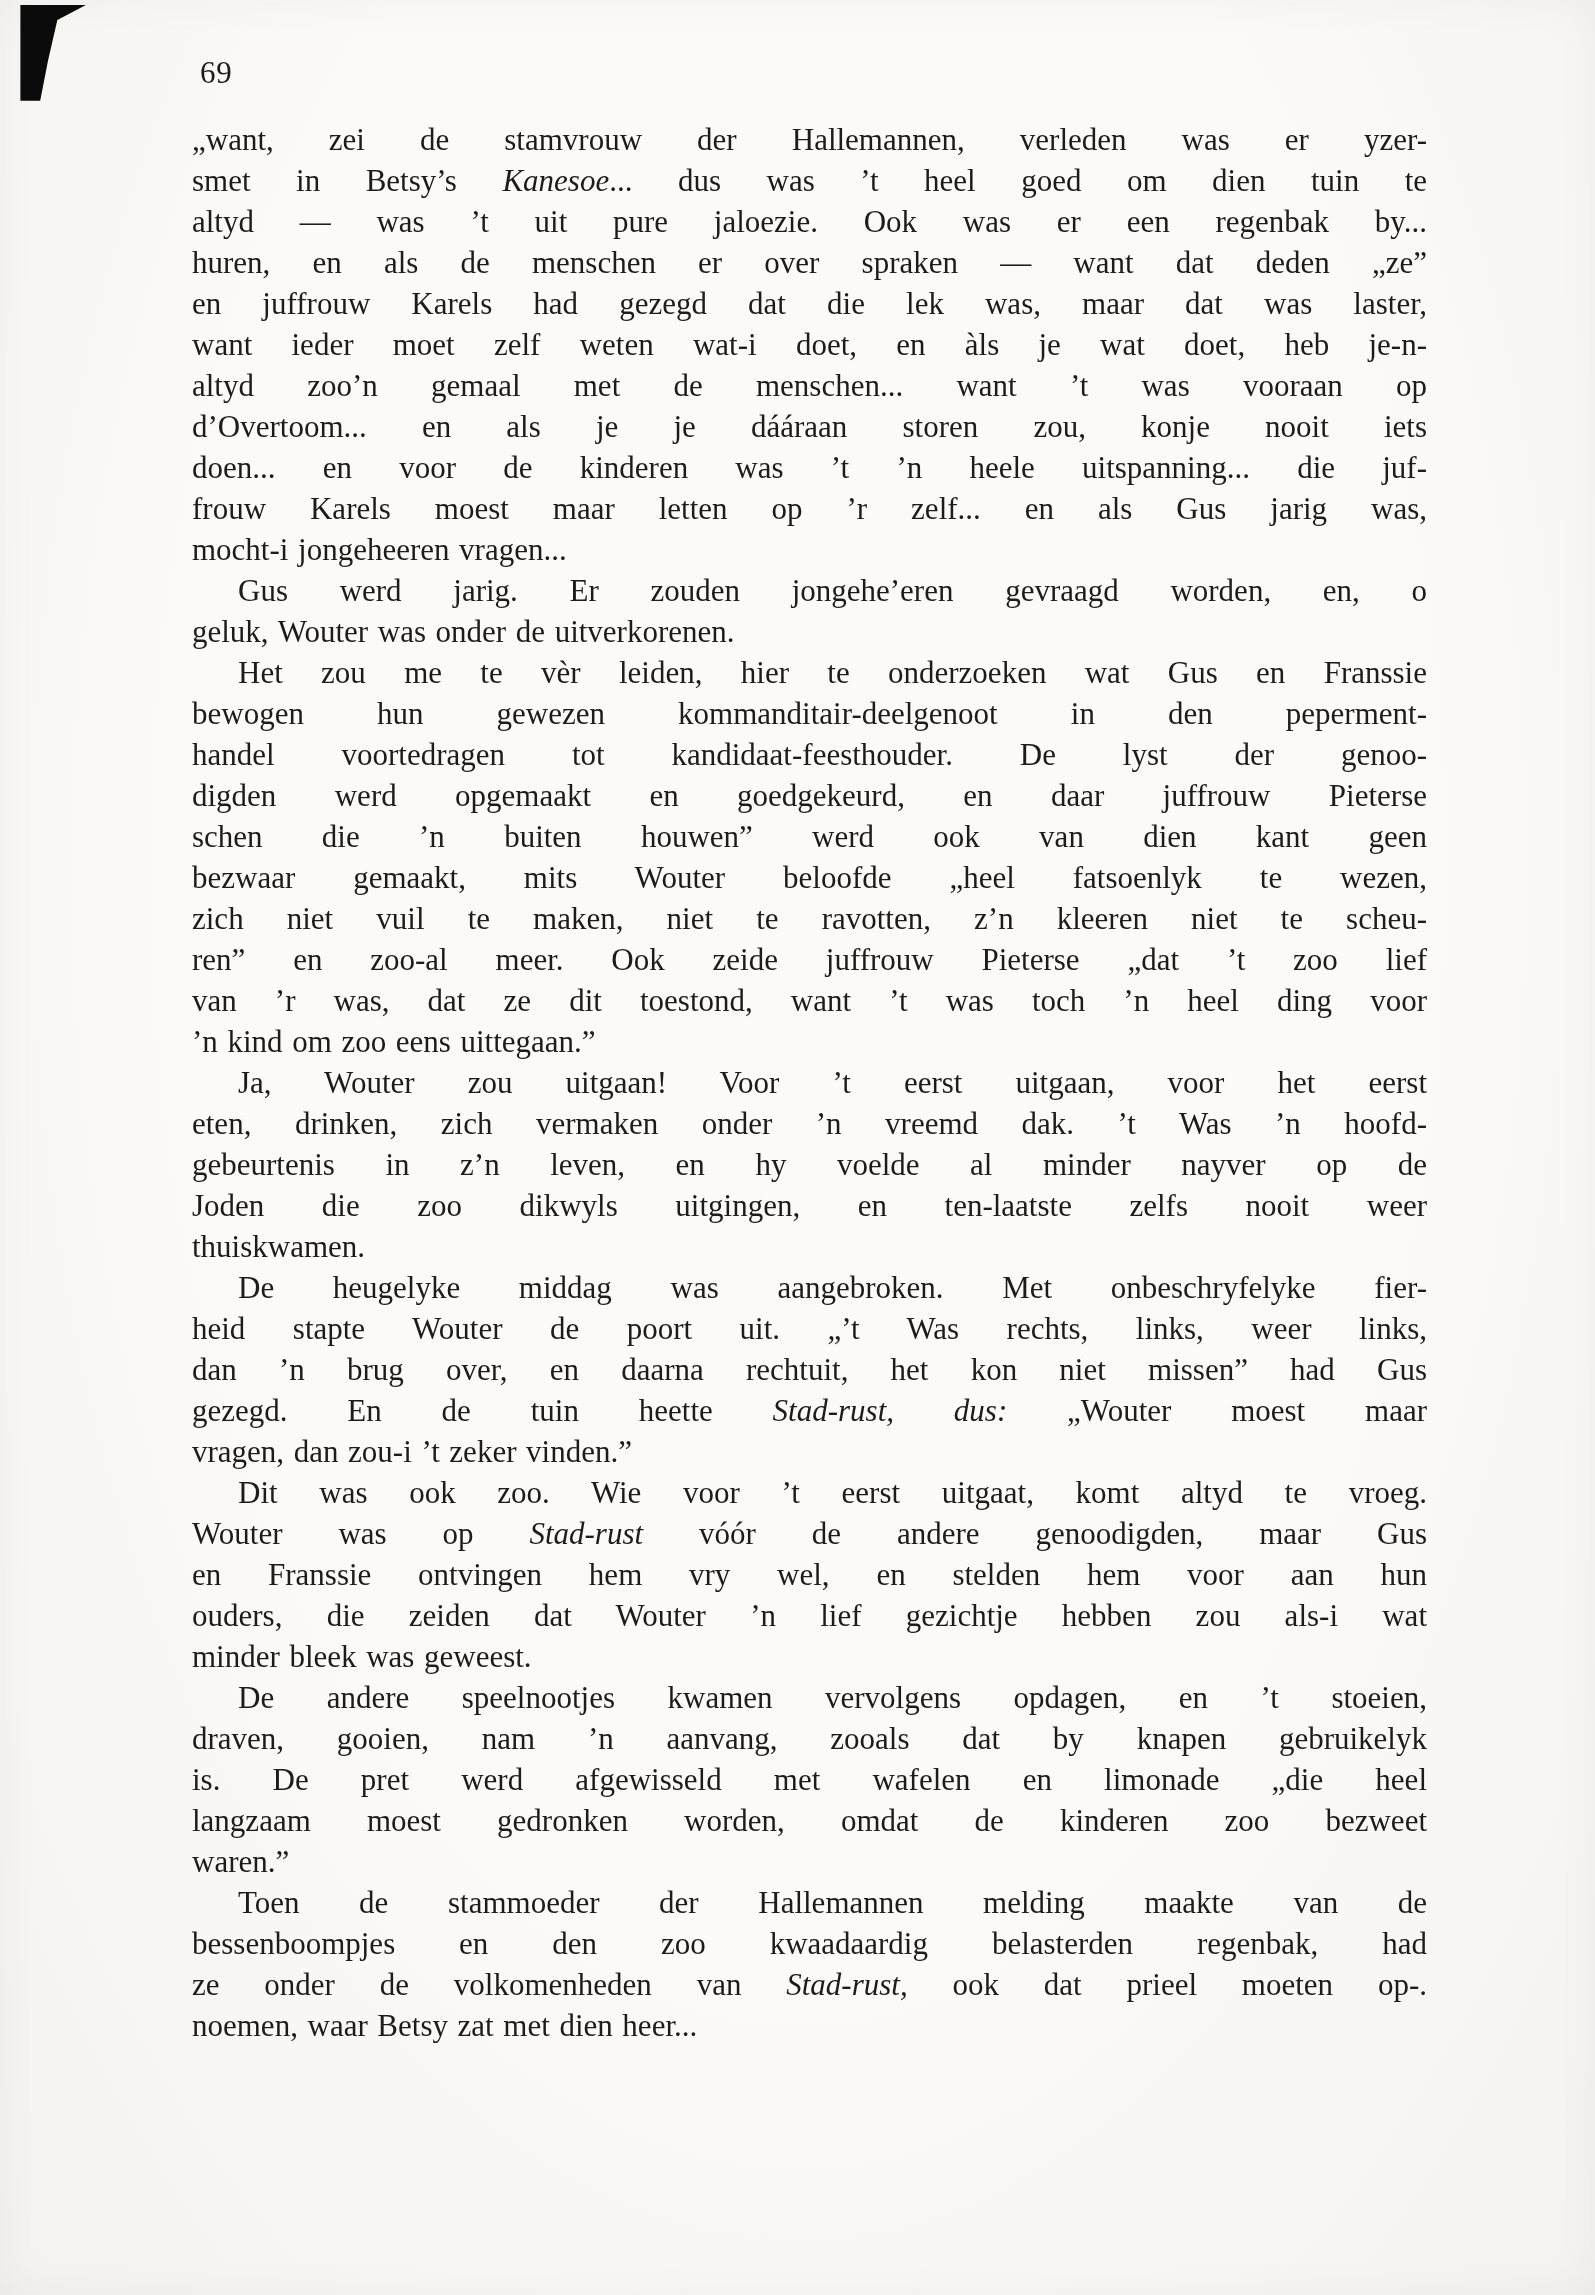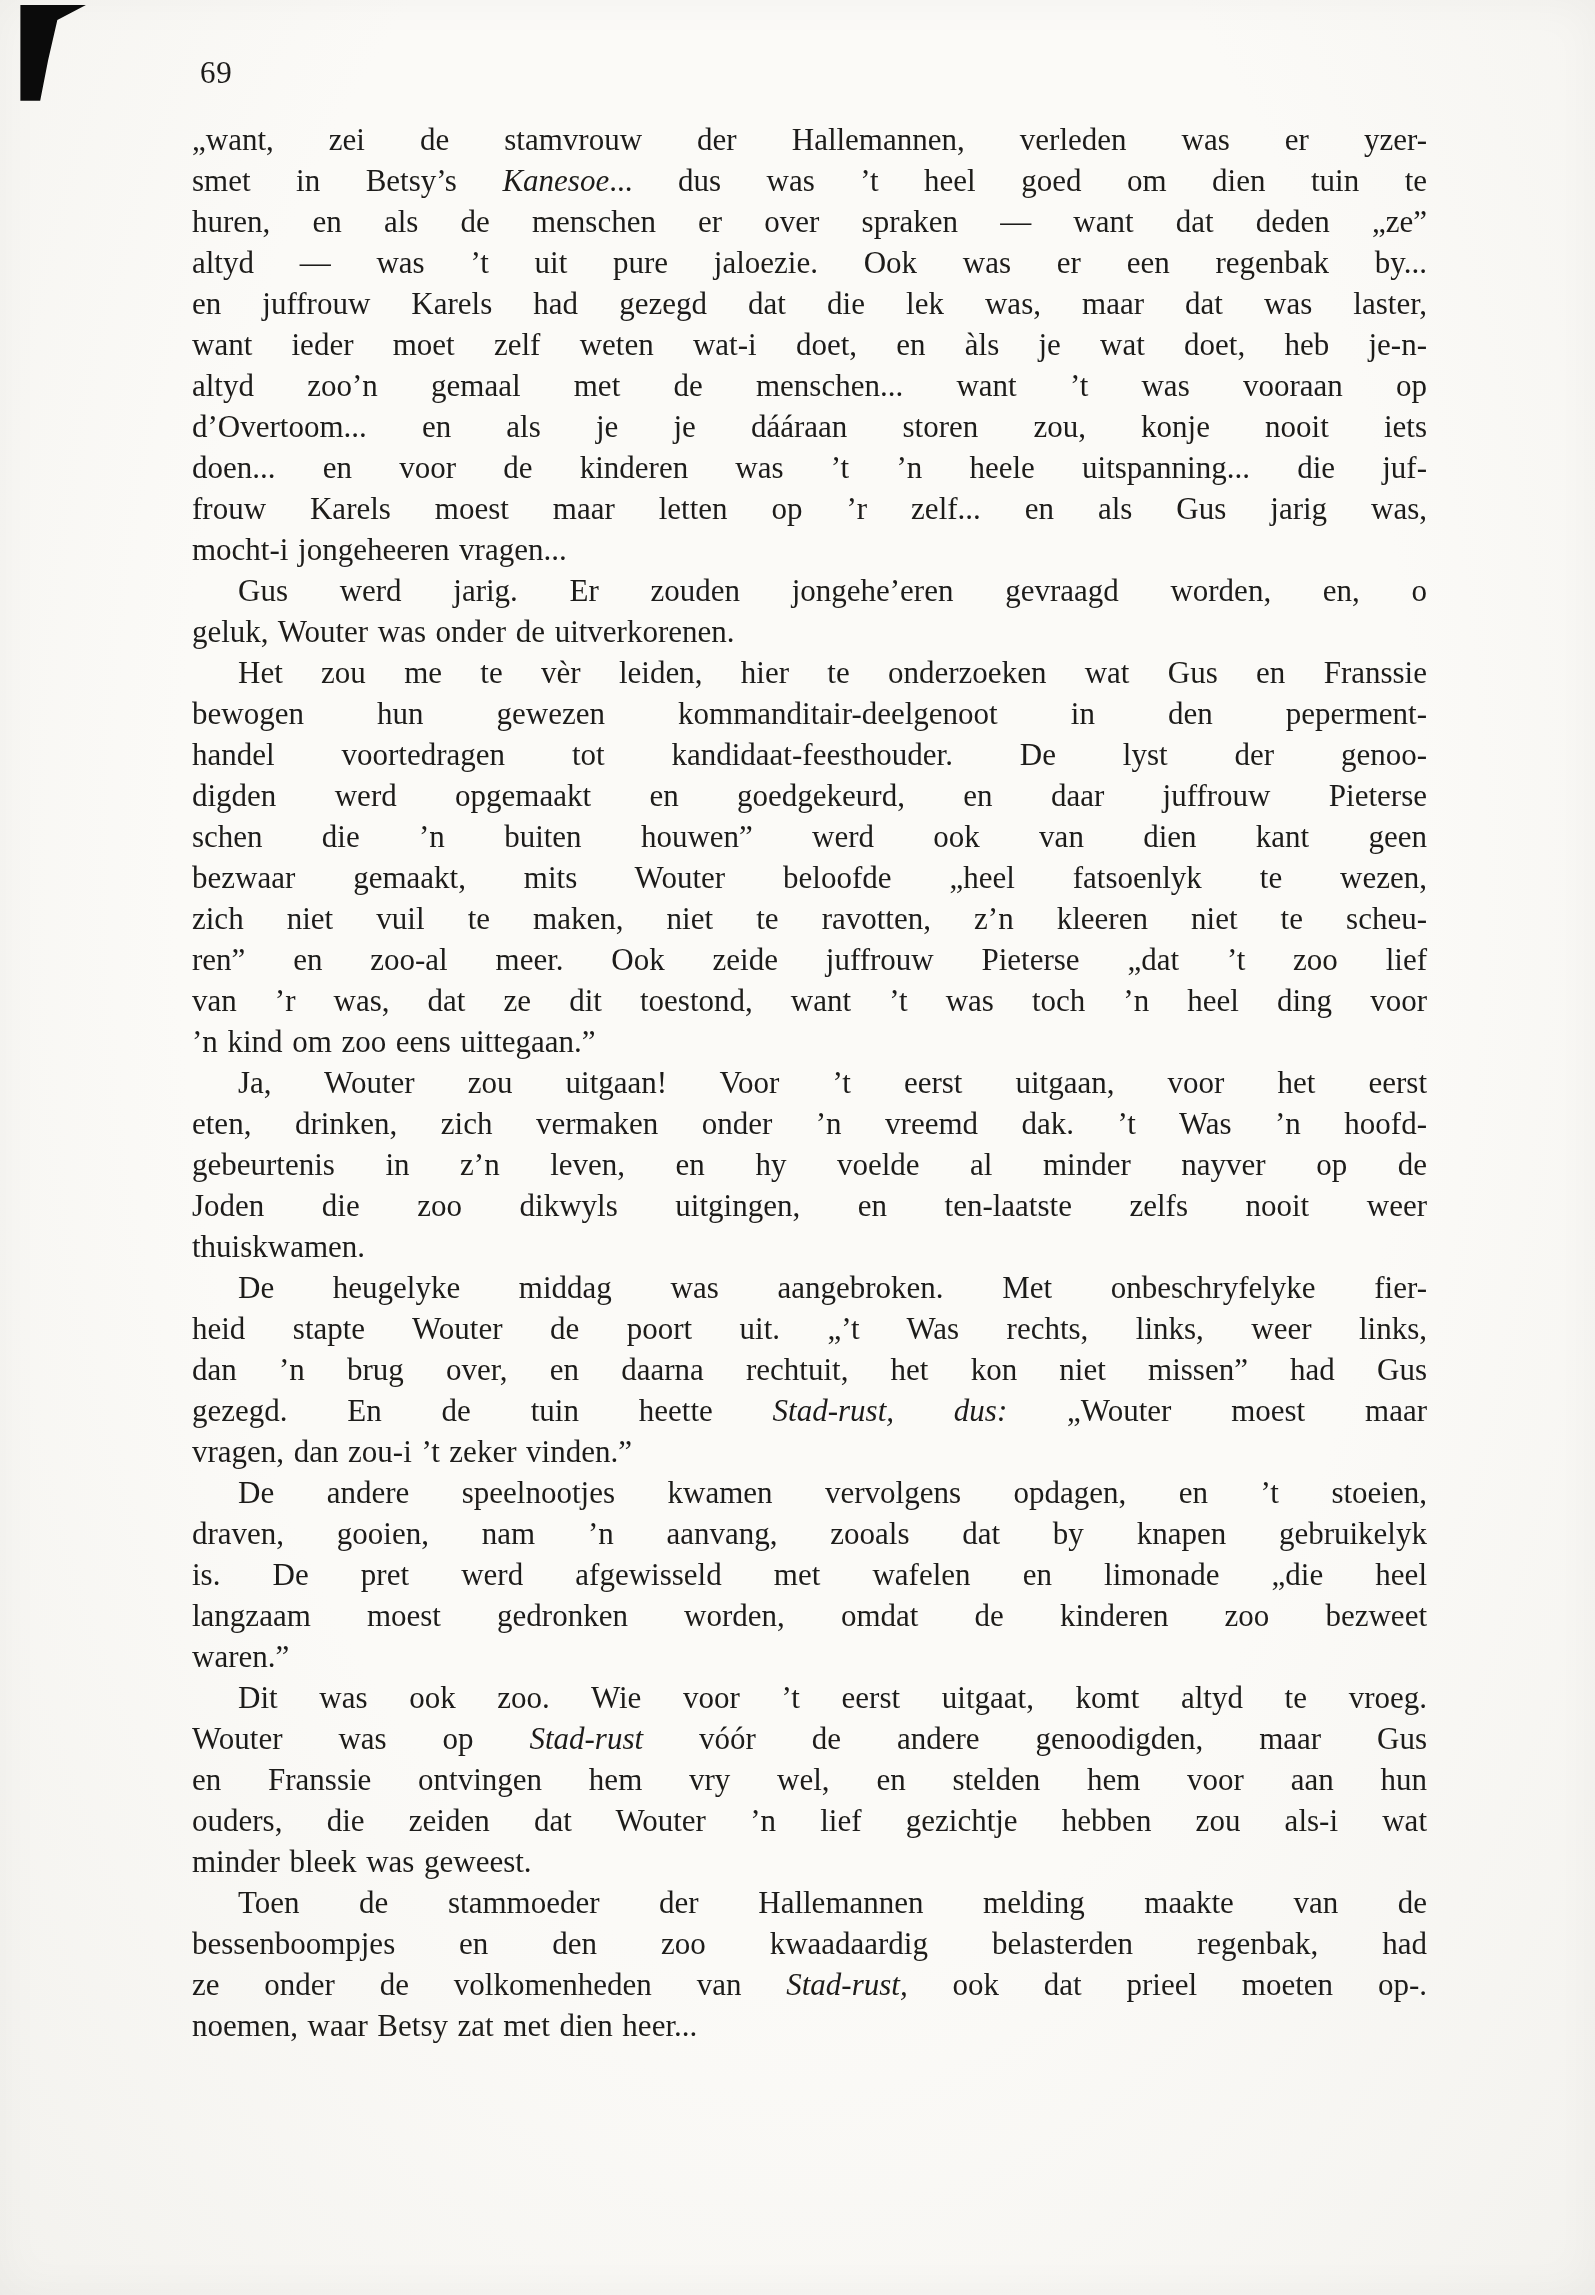--- a/index.html
+++ b/index.html
@@ -68,22 +68,22 @@
 </head>
 <body>
 
 <div class="page">
   <div class="corner-mark"></div>
   <div class="page-number">69</div>
   <div class="text-block">
       <p class="para">
         <span class="line"><span>„want, zei de stamvrouw der Hallemannen, verleden was er yzer-</span></span>
         <span class="line"><span>smet in Betsy’s </span><i>Kanesoe</i><span>... dus was ’t heel goed om dien tuin te</span></span>
+        <span class="line"><span>altyd — was ’t uit pure jaloezie. Ook was er een regenbak by...</span></span>
         <span class="line"><span>huren, en als de menschen er over spraken — want dat deden „ze”</span></span>
-        <span class="line"><span>altyd — was ’t uit pure jaloezie. Ook was er een regenbak by...</span></span>
         <span class="line"><span>en juffrouw Karels had gezegd dat die lek was, maar dat was laster,</span></span>
         <span class="line"><span>want ieder moet zelf weten wat-i doet, en àls je wat doet, heb je-n-</span></span>
         <span class="line"><span>altyd zoo’n gemaal met de menschen... want ’t was vooraan op</span></span>
         <span class="line"><span>d’Overtoom... en als je je dááraan storen zou, konje nooit iets</span></span>
         <span class="line"><span>doen... en voor de kinderen was ’t ’n heele uitspanning... die juf-</span></span>
         <span class="line"><span>frouw Karels moest maar letten op ’r zelf... en als Gus jarig was,</span></span>
         <span class="line"><span>mocht-i jongeheeren vragen...</span></span>
       </p>
       <p class="para indent">
         <span class="line"><span>Gus werd jarig. Er zouden jongehe’eren gevraagd worden, en, o</span></span>
@@ -109,32 +109,32 @@
         <span class="line"><span>thuiskwamen.</span></span>
       </p>
       <p class="para indent">
         <span class="line"><span>De heugelyke middag was aangebroken. Met onbeschryfelyke fier-</span></span>
         <span class="line"><span>heid stapte Wouter de poort uit. „’t Was rechts, links, weer links,</span></span>
         <span class="line"><span>dan ’n brug over, en daarna rechtuit, het kon niet missen” had Gus</span></span>
         <span class="line"><span>gezegd. En de tuin heette </span><i>Stad-rust, dus:</i><span> „Wouter moest maar</span></span>
         <span class="line"><span>vragen, dan zou-i ’t zeker vinden.”</span></span>
       </p>
       <p class="para indent">
+        <span class="line"><span>Dit was ook zoo. Wie voor ’t eerst uitgaat, komt altyd te vroeg.</span></span>
+        <span class="line"><span>Wouter was op </span><i>Stad-rust</i><span> vóór de andere genoodigden, maar Gus</span></span>
+        <span class="line"><span>en Franssie ontvingen hem vry wel, en stelden hem voor aan hun</span></span>
+        <span class="line"><span>ouders, die zeiden dat Wouter ’n lief gezichtje hebben zou als-i wat</span></span>
+        <span class="line"><span>minder bleek was geweest.</span></span>
+      </p>
+      <p class="para indent">
         <span class="line"><span>De andere speelnootjes kwamen vervolgens opdagen, en ’t stoeien,</span></span>
         <span class="line"><span>draven, gooien, nam ’n aanvang, zooals dat by knapen gebruikelyk</span></span>
         <span class="line"><span>is. De pret werd afgewisseld met wafelen en limonade „die heel</span></span>
         <span class="line"><span>langzaam moest gedronken worden, omdat de kinderen zoo bezweet</span></span>
         <span class="line"><span>waren.”</span></span>
-      </p>
-      <p class="para indent">
-        <span class="line"><span>Dit was ook zoo. Wie voor ’t eerst uitgaat, komt altyd te vroeg.</span></span>
-        <span class="line"><span>Wouter was op </span><i>Stad-rust</i><span> vóór de andere genoodigden, maar Gus</span></span>
-        <span class="line"><span>en Franssie ontvingen hem vry wel, en stelden hem voor aan hun</span></span>
-        <span class="line"><span>ouders, die zeiden dat Wouter ’n lief gezichtje hebben zou als-i wat</span></span>
-        <span class="line"><span>minder bleek was geweest.</span></span>
       </p>
       <p class="para indent">
         <span class="line"><span>Toen de stammoeder der Hallemannen melding maakte van de</span></span>
         <span class="line"><span>bessenboompjes en den zoo kwaadaardig belasterden regenbak, had</span></span>
         <span class="line"><span>ze onder de volkomenheden van </span><i>Stad-rust,</i><span> ook dat prieel moeten op-.</span></span>
         <span class="line"><span>noemen, waar Betsy zat met dien heer...</span></span>
       </p>
     </div>
 </div>
 

